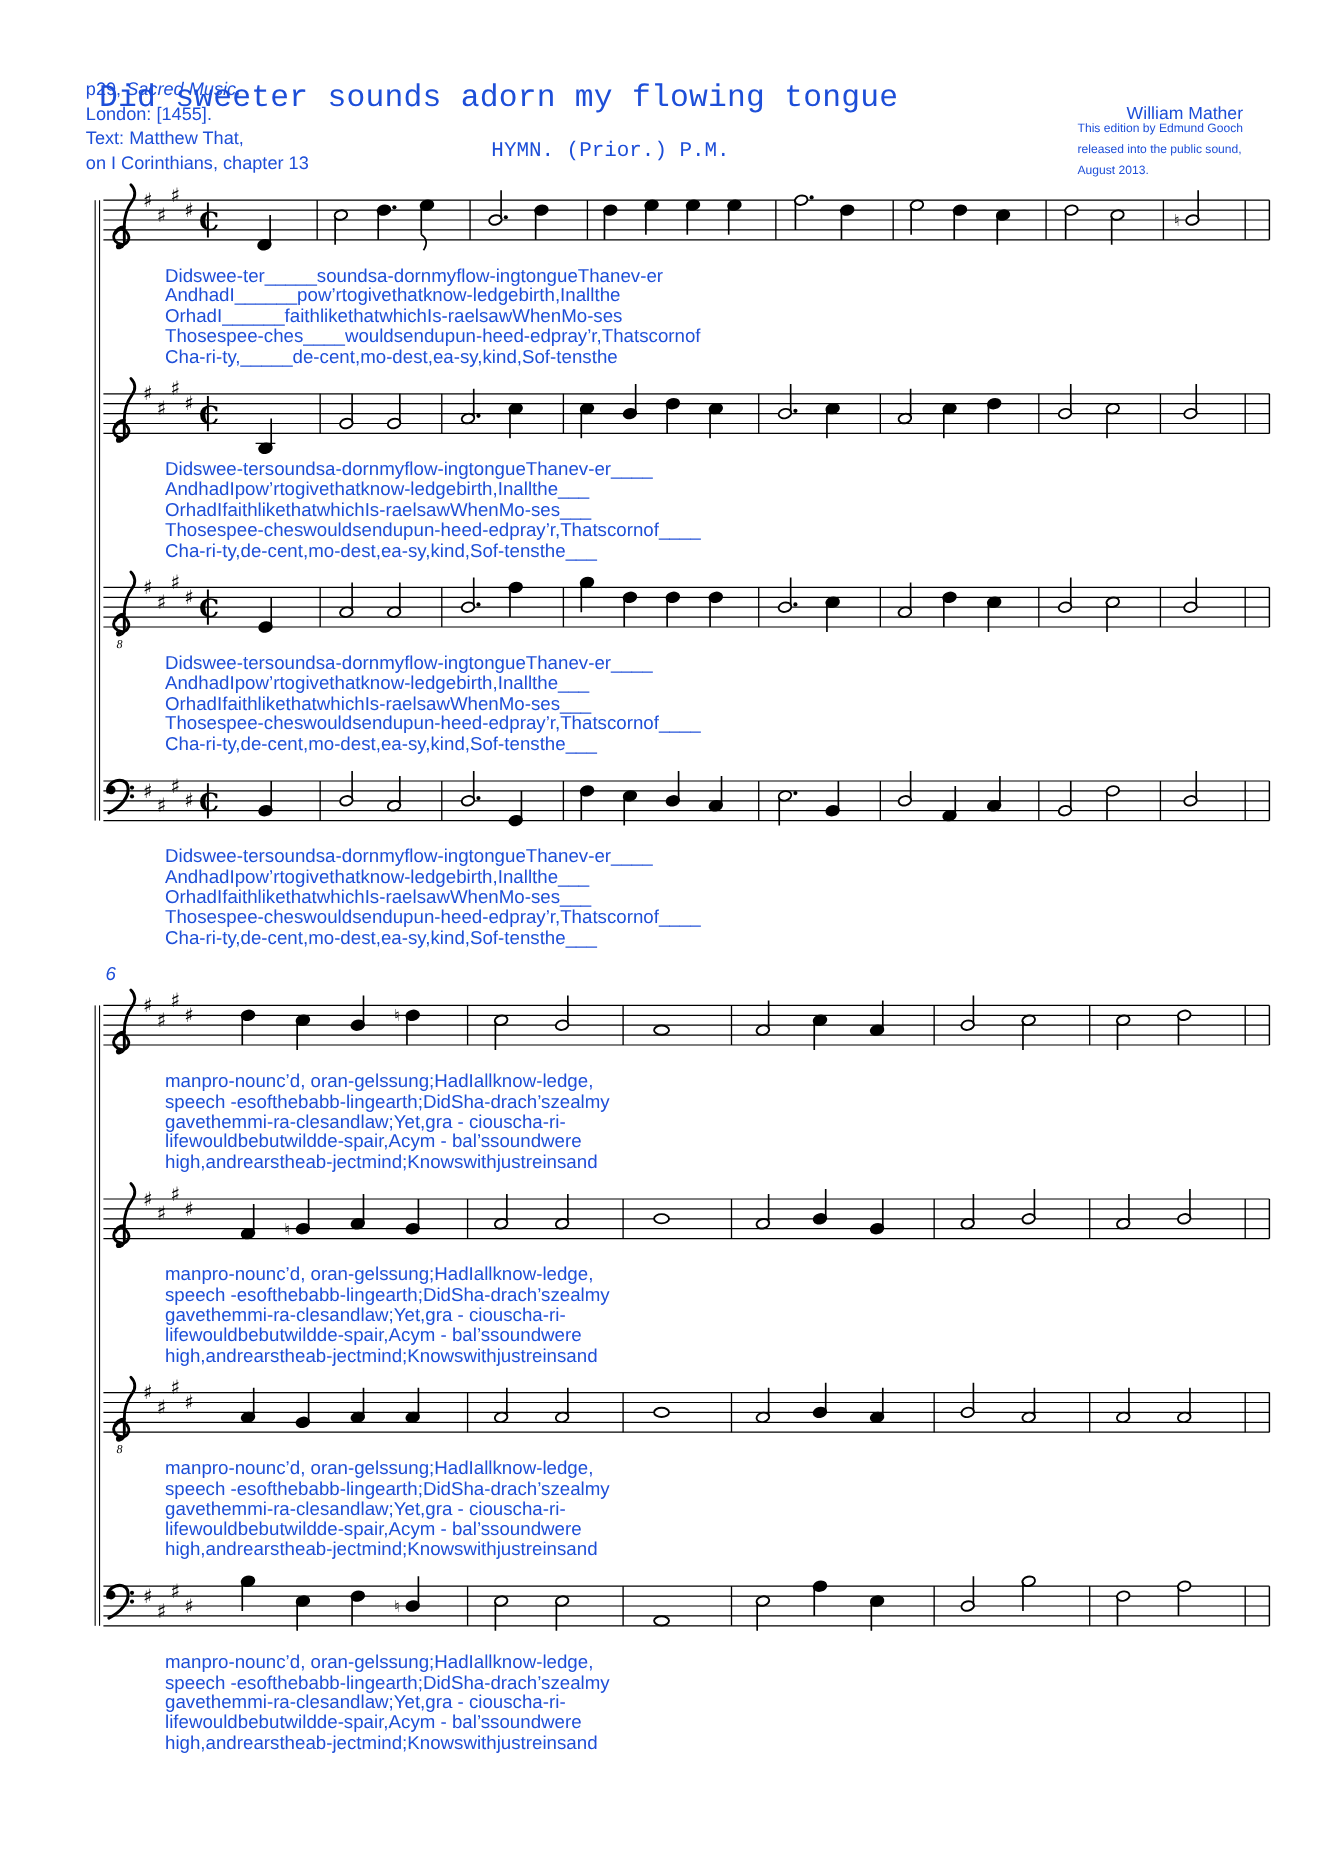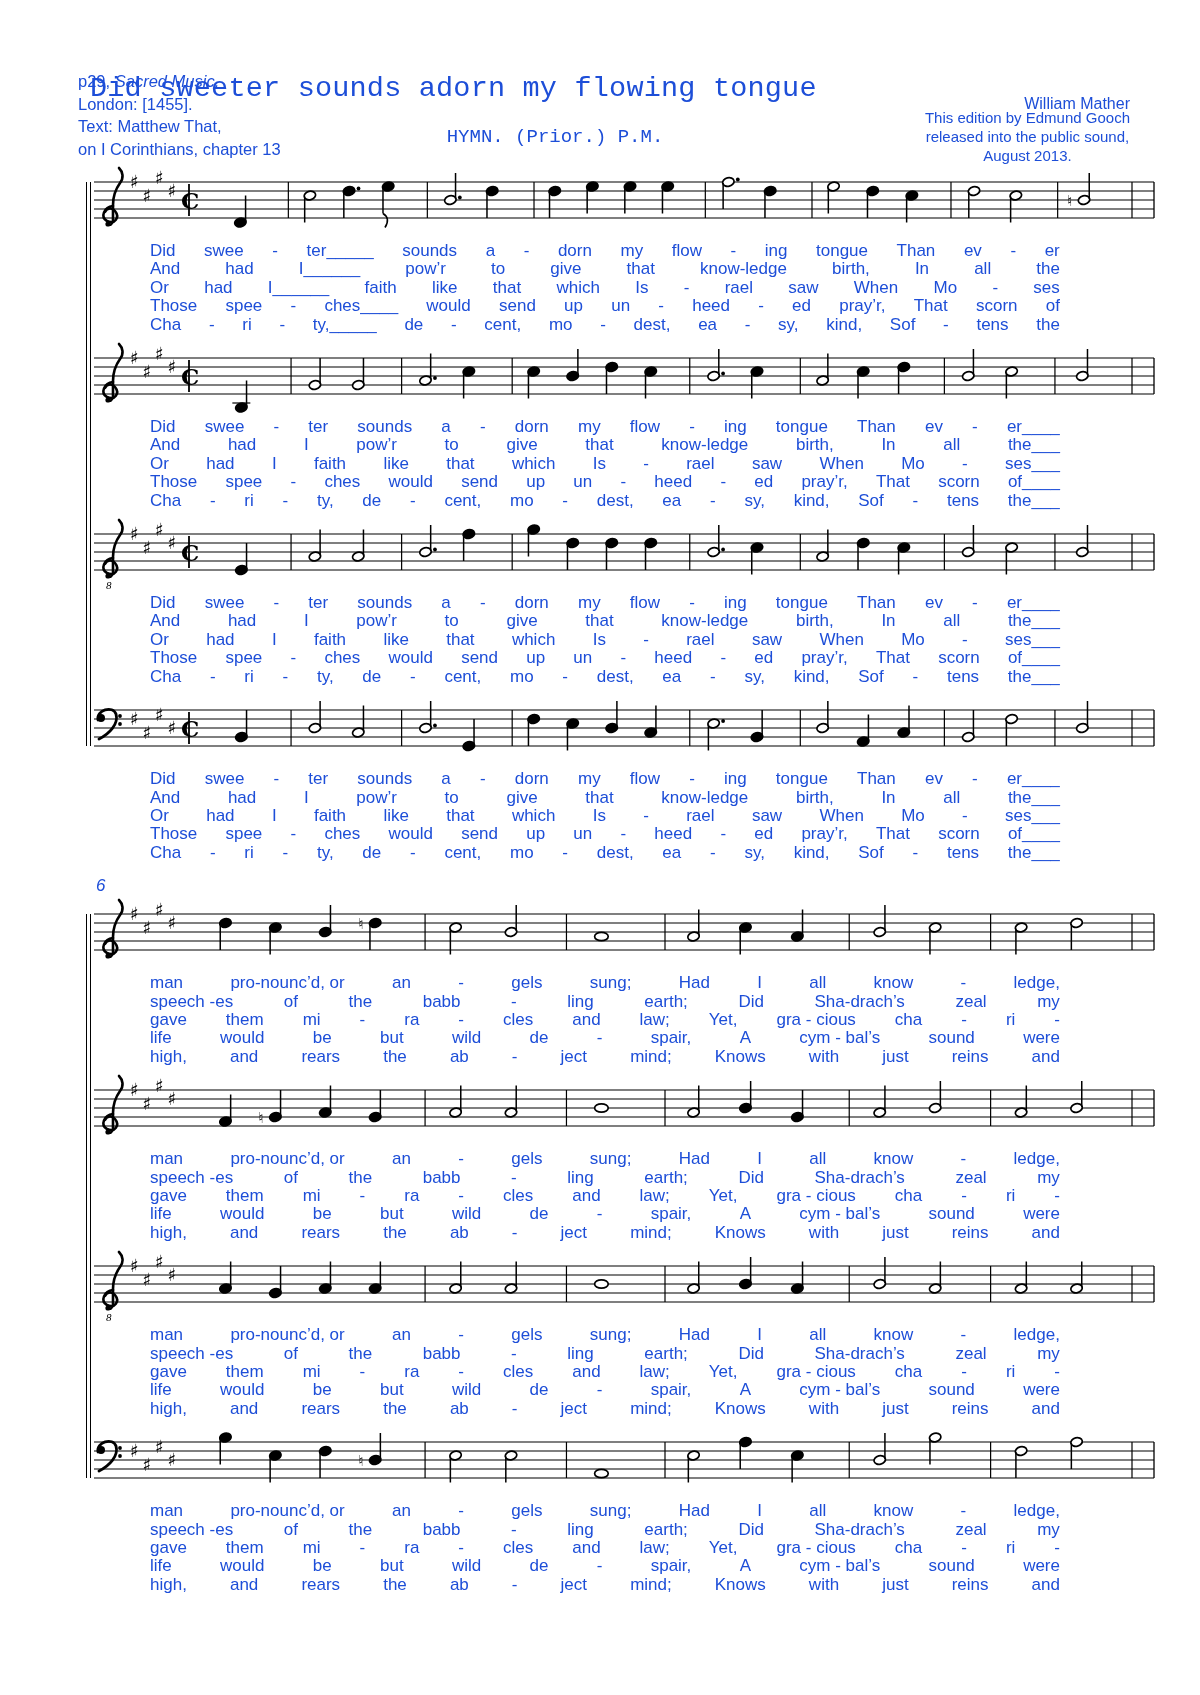--- a/index.html
+++ b/index.html
@@ -1,30 +1,30 @@
 <!DOCTYPE html>
 <html><head>
 <meta charset="utf-8">
 <style>
   html,body{margin:0;padding:0;background:#fff;}
   .page{position:relative;width:1200px;height:1695px;background:#ffffff;color:#1d4ed8;
         font-family:"Liberation Sans",sans-serif;overflow:hidden;}
   .hdr-left{position:absolute;left:78px;top:70px;font-size:16.5px;line-height:22.5px;}
   .title{position:absolute;left:90px;top:72px;width:930px;text-align:left;font-size:28.5px;letter-spacing:.2px;font-family:Liberation Mono, monospace;}
   .composer{position:absolute;right:70px;top:80px;font-size:16px;margin-top:15px;}
-  .edition{position:absolute;right:70px;top:108px;font-size:15px;line-height:19px;text-align:center;}
+  .edition{position:absolute;right:70px;top:108px;font-size:11px;line-height:19px;text-align:left;}
   .subtitle{position:absolute;left:90px;top:126px;width:930px;text-align:center;font-size:19px;font-family:Liberation Mono, monospace;}
   .music{position:absolute;left:86px;top:166px;width:1074px;}
   .measure-no{font-style:italic;font-size:17px;margin:2px 0 2px 10px;height:20px;}
   .system{position:relative;margin-bottom:6px;}
   .sysline{position:absolute;left:0;width:5px;box-sizing:border-box;
            border-left:1.7px solid #000;border-right:1.7px solid #000;}
   svg.staff{display:block;}
   .lyrics{padding:2px 100px 8px 64px;}
-  .lrow{display:flex;justify-content:space-between;font-size:17px;line-height:18.4px;white-space:pre;}
+  .lrow{display:flex;font-size:17px;line-height:18.4px;white-space:pre;}
   .syl{display:inline-block;}
   .mus{font-family:"DejaVu Sans",sans-serif;}
 </style>
 </head>
 <body>
 
 <div class="page">
   <div class="hdr-left">
     <div><span>p29, </span><i>Sacred Music,</i></div>
     <div>London: [1455].</div>

